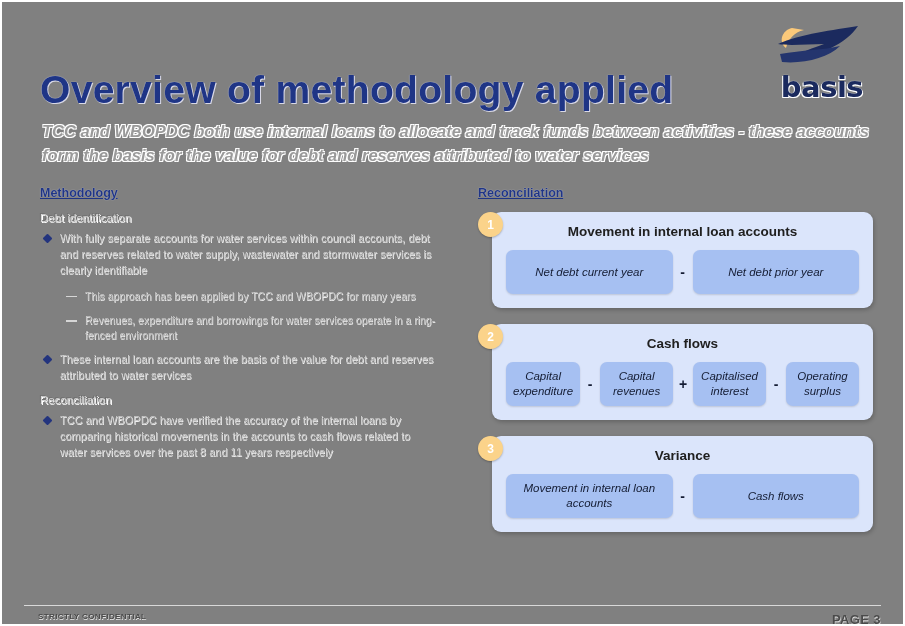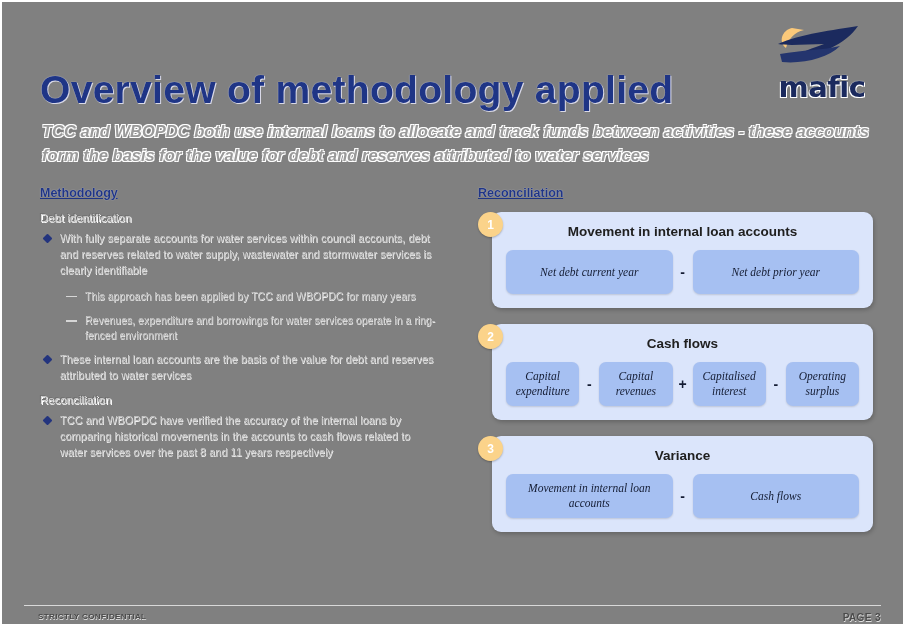--- a/index.html
+++ b/index.html
@@ -186,21 +186,20 @@
     align-items: center;
     justify-content: center;
     text-align: center;
     padding: 6px 7px;
     box-sizing: border-box;
     font-size: 11.5px;
     font-style: italic;
     color: #141c33;
     line-height: 1.3;
     box-shadow: 0 1px 2px rgba(0,0,0,0.14);
-    font-family: Liberation Serif, serif;
   }
   .op {
     flex: 0 0 auto;
     width: 20px;
     display: flex;
     align-items: center;
     justify-content: center;
     font-size: 14px;
     font-weight: bold;
     color: #141c33;
@@ -222,39 +221,39 @@
     font-size: 8px;
     font-weight: bold;
     letter-spacing: 0.4px;
     color: #4a4a4a;
     text-shadow: 0.5px 0.5px 0 #e0e0e0;
   }
   .footer-right {
     position: absolute;
     right: 22px;
     top: 610px;
-    font-size: 10px;
+    font-size: 13px;
     font-weight: bold;
     letter-spacing: 0.4px;
     color: #4a4a4a;
     text-shadow: 0.5px 0.5px 0 #e0e0e0;
   }
 </style>
 </head>
 <body>
 
 <div class="slide">
 
   <div class="logo">
     <svg width="120" height="52" viewBox="0 0 120 52">
       <path d="M30 8 C20 10, 16 22, 24 28 C26 20, 32 12, 42 10 Z" fill="#fbc97a"></path>
       <path d="M16 24 C38 14, 72 10, 96 6 C84 24, 58 36, 30 38 C38 32, 52 28, 62 24 C46 24, 28 26, 16 24 Z" fill="#1b2a5e"></path>
       <path d="M18 34 C40 30, 62 30, 78 26 C66 38, 42 44, 20 42 Z" fill="#24356e"></path>
     </svg>
-    <div class="logo-word">mafic</div>
+    <div class="logo-word">basis</div>
   </div>
 
   <div class="title">Overview of methodology applied</div>
   <div class="subtitle">TCC and WBOPDC both use internal loans to allocate and track funds between activities - these accounts form the basis for the value for debt and reserves attributed to water services</div>
 
   <div class="col-left">
     <div class="col-heading">Methodology</div>
 
     <div class="sub-heading">Debt identification</div>
 

